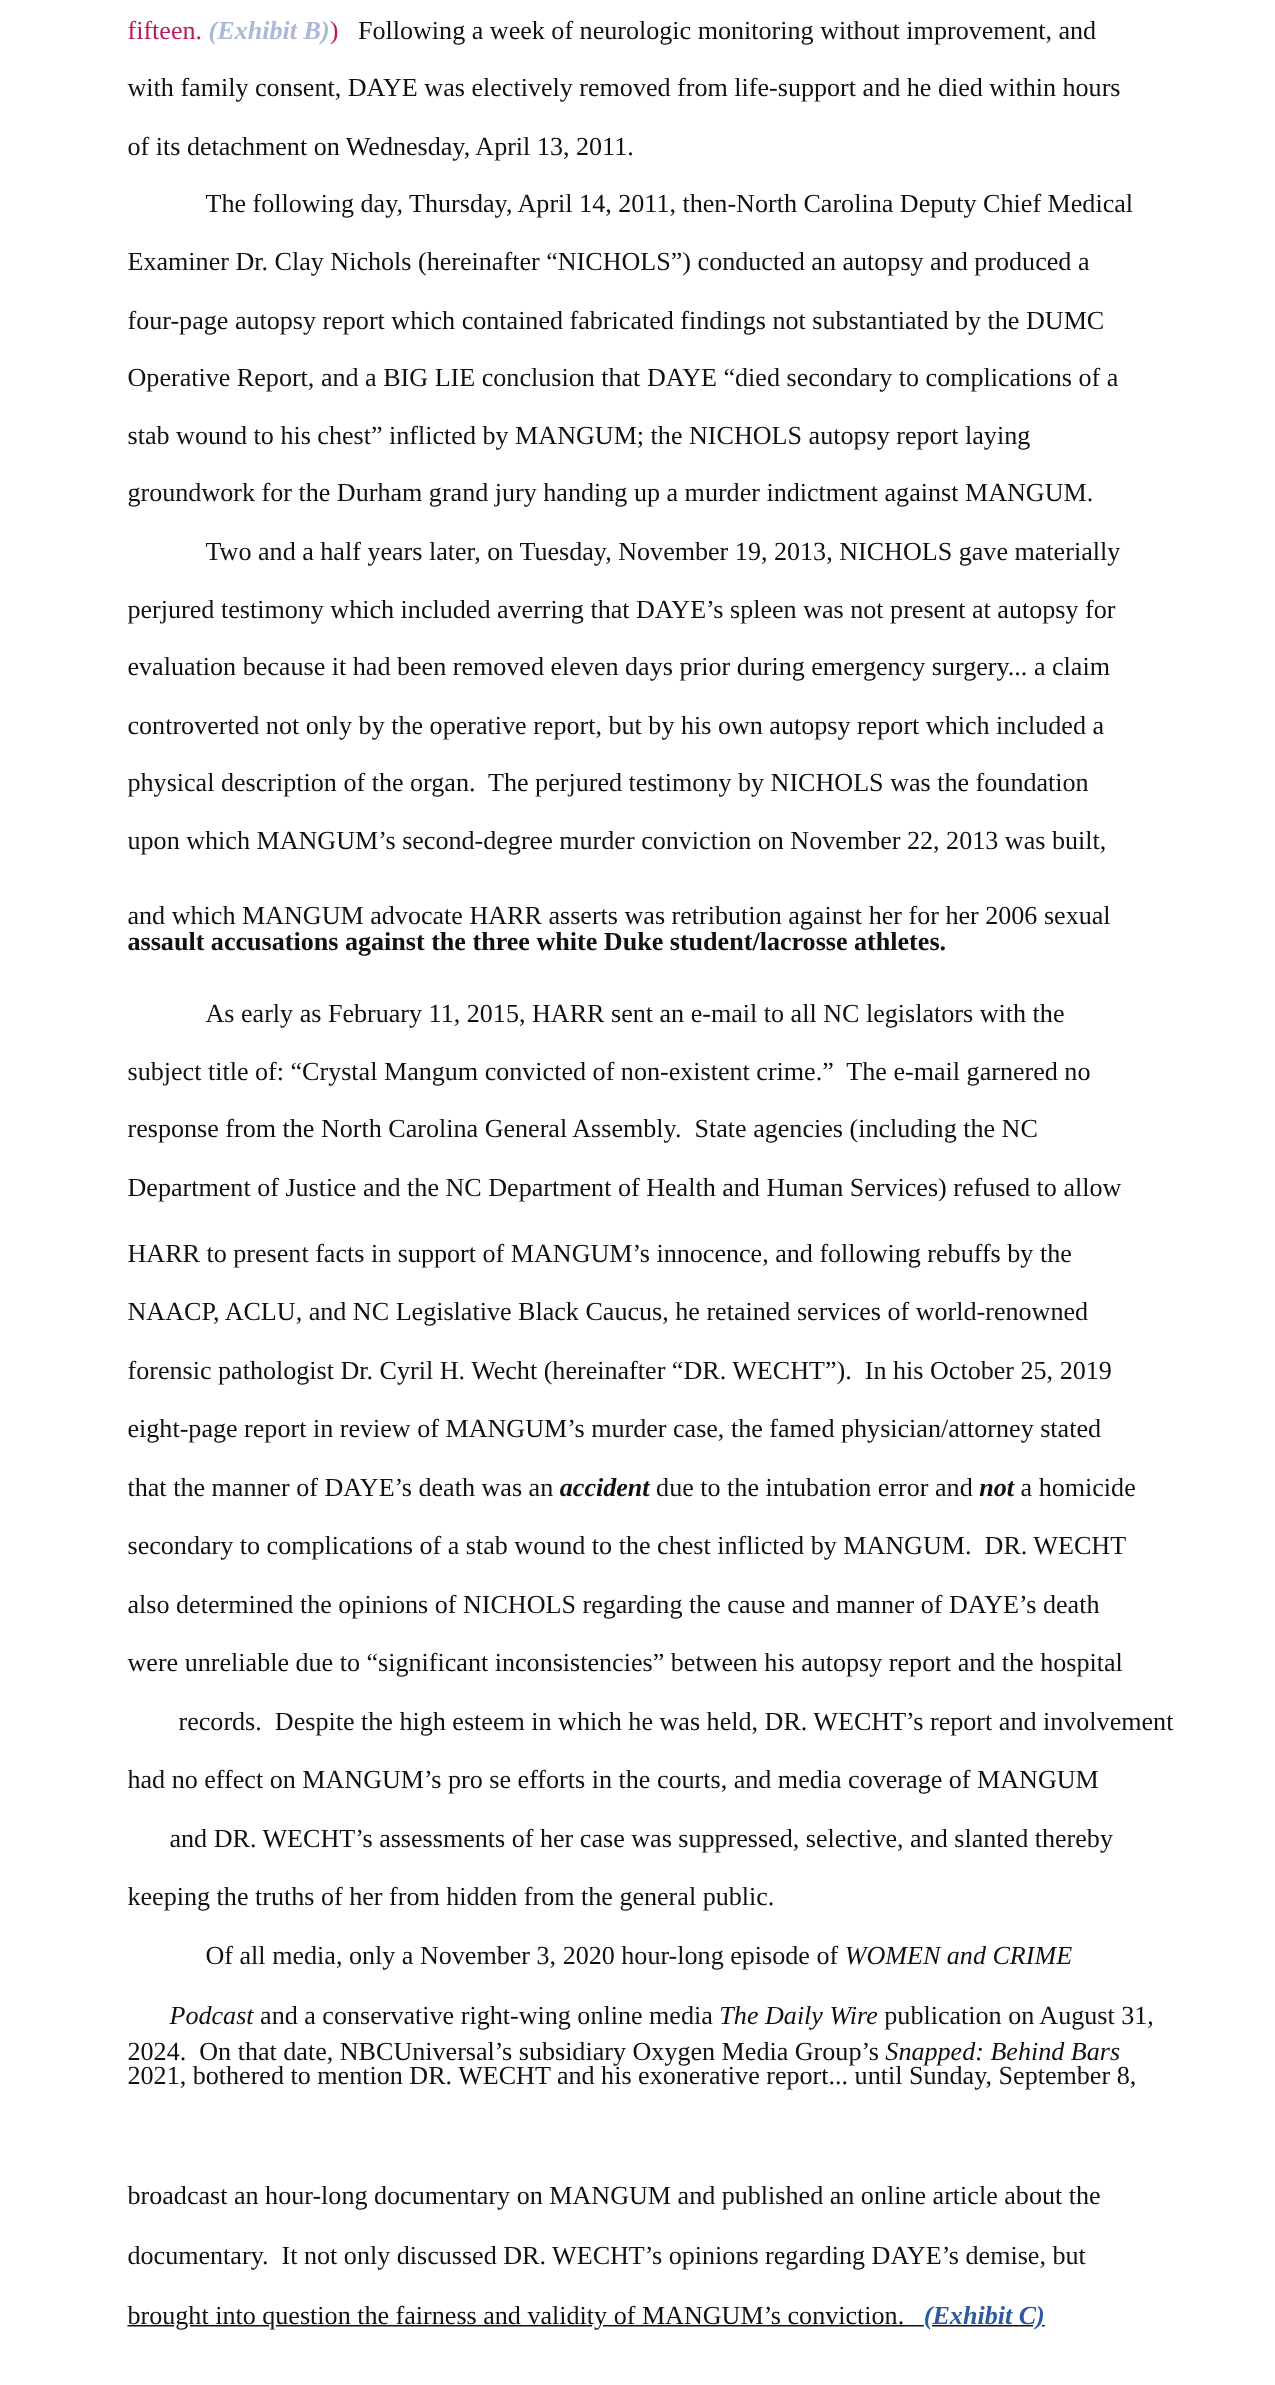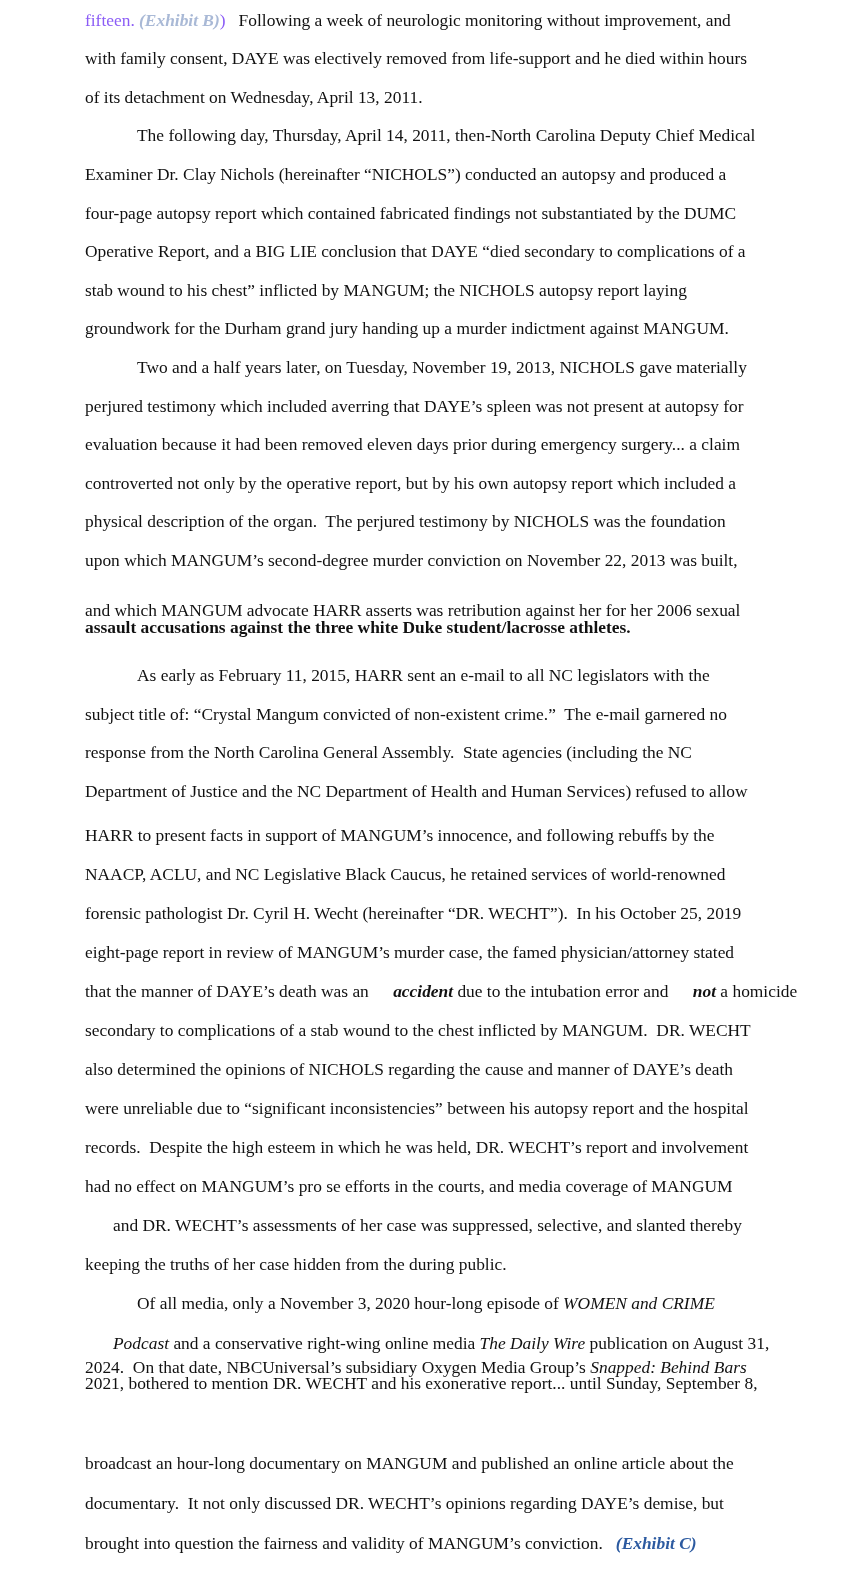--- a/index.html
+++ b/index.html
@@ -1,24 +1,24 @@
 <!DOCTYPE html>
 <html><head>
 <meta charset="utf-8">
 <style>
   html, body { margin: 0; padding: 0; background: #ffffff; }
   body { width: 850px; height: 1590px; position: relative; overflow: hidden;
          font-family: "Liberation Serif", "DejaVu Serif", serif; color: #111111; }
   .page { position: absolute; left: 0; top: 0; width: 850px; height: 1590px; }
   .line { position: absolute; left: 85px; white-space: nowrap; font-size: 17.4px; line-height: 22px; height: 22px; }
   .indent { left: 137px; }
-  .faded { color: #8b5cf6; }
+  .faded { color: #be185d; }
   .exhibit-faded { color: #a9b9d6; font-weight: bold; font-style: italic; }
   .exhibit { color: #2c5aa0; font-weight: bold; font-style: italic; }
-  b i, .bi { font-weight: bold; font-style: italic; margin-left: 20px; }
+  b i, .bi { font-weight: bold; font-style: italic; }
 </style>
 </head>
 <body>
 
 <div class="page" id="page">
     <div>
       <div class="line" style="top: 9px;"><span class="faded" style="white-space: pre;">fifteen. </span><span class="exhibit-faded" style="white-space: pre;">(Exhibit B)</span><span class="faded" style="white-space: pre;">)</span><span style="white-space: pre;">   Following a week of neurologic monitoring without improvement, and</span></div>
       <div class="line" style="top: 47px;"><span style="white-space: pre;">with family consent, DAYE was electively removed from life-support and he died within hours</span></div>
       <div class="line" style="top: 86px;"><span style="white-space: pre;">of its detachment on Wednesday, April 13, 2011.</span></div>
     </div>
@@ -46,27 +46,27 @@
       <div class="line" style="top: 741px;"><span style="white-space: pre;">response from the North Carolina General Assembly.  State agencies (including the NC</span></div>
       <div class="line" style="top: 780px; text-align: right;"><span style="white-space: pre;">Department of Justice and the NC Department of Health and Human Services) refused to allow</span></div>
       <div class="line" style="top: 824px;"><span style="white-space: pre;">HARR to present facts in support of MANGUM’s innocence, and following rebuffs by the</span></div>
       <div class="line" style="top: 863px;"><span style="white-space: pre;">NAACP, ACLU, and NC Legislative Black Caucus, he retained services of world-renowned</span></div>
       <div class="line" style="top: 902px;"><span style="white-space: pre;">forensic pathologist Dr. Cyril H. Wecht (hereinafter “DR. WECHT”).  In his October 25, 2019</span></div>
       <div class="line" style="top: 941px;"><span style="white-space: pre;">eight-page report in review of MANGUM’s murder case, the famed physician/attorney stated</span></div>
       <div class="line" style="top: 980px;"><span style="white-space: pre;">that the manner of DAYE’s death was an </span><span class="bi" style="white-space: pre;">accident</span><span style="white-space: pre;"> due to the intubation error and </span><span class="bi" style="white-space: pre;">not</span><span style="white-space: pre;"> a homicide</span></div>
       <div class="line" style="top: 1019px;"><span style="white-space: pre;">secondary to complications of a stab wound to the chest inflicted by MANGUM.  DR. WECHT</span></div>
       <div class="line" style="top: 1058px;"><span style="white-space: pre;">also determined the opinions of NICHOLS regarding the cause and manner of DAYE’s death</span></div>
       <div class="line" style="top: 1097px;"><span style="white-space: pre;">were unreliable due to “significant inconsistencies” between his autopsy report and the hospital</span></div>
-      <div class="line" style="top: 1136px;"><span style="white-space: pre;">records.  Despite the high esteem in which he was held, DR. WECHT’s report and involvement</span></div>
+      <div class="line" style="top: 1136px;"><span style="white-space: pre; margin-left: 34px;">records.  Despite the high esteem in which he was held, DR. WECHT’s report and involvement</span></div>
       <div class="line" style="top: 1175px;"><span style="white-space: pre;">had no effect on MANGUM’s </span><span style="white-space: pre; ">pro se</span><span style="white-space: pre;"> efforts in the courts, and media coverage of MANGUM</span></div>
       <div class="line" style="top: 1214px; margin-left: 28px;"><span style="white-space: pre;">and DR. WECHT’s assessments of her case was suppressed, selective, and slanted thereby</span></div>
-      <div class="line" style="top: 1253px;"><span style="white-space: pre;">keeping the truths of her case hidden from the during public.</span></div>
+      <div class="line" style="top: 1253px;"><span style="white-space: pre;">keeping the truths of her from hidden from the general public.</span></div>
     </div>
     <div>
       <div class="line indent" style="top: 1292px;"><span style="white-space: pre;">Of all media, only a November 3, 2020 hour-long episode of </span><span style="white-space: pre; font-style: italic;">WOMEN and CRIME</span></div>
       <div class="line" style="top: 1332px; margin-left: 28px;"><span style="white-space: pre; font-style: italic;">Podcast</span><span style="white-space: pre;"> and a conservative right-wing online media </span><span style="white-space: pre; font-style: italic;">The Daily Wire</span><span style="white-space: pre;"> publication on August 31,</span></div>
       <div class="line" style="top: 1372px;"><span style="white-space: pre;">2021, bothered to mention DR. WECHT and his exonerative report... until Sunday, September 8,</span></div>
       <div class="line" style="top: 1356px;"><span style="white-space: pre;">2024.  On that date, NBCUniversal’s subsidiary Oxygen Media Group’s </span><span style="white-space: pre; font-style: italic;">Snapped: Behind Bars</span></div>
       <div class="line" style="top: 1452px;"><span style="white-space: pre;">broadcast an hour-long documentary on MANGUM and published an online article about the</span></div>
       <div class="line" style="top: 1492px;"><span style="white-space: pre;">documentary.  It not only discussed DR. WECHT’s opinions regarding DAYE’s demise, but</span></div>
-      <div class="line" style="top: 1532px;"><span style="white-space: pre;">brought into question the fairness and validity of MANGUM’s conviction.   </span><span class="exhibit" style="white-space: pre;">(Exhibit C)</span></div>
+      <div class="line" style="top: 1532px; text-decoration: underline;"><span style="white-space: pre;">brought into question the fairness and validity of MANGUM’s conviction.   </span><span class="exhibit" style="white-space: pre;">(Exhibit C)</span></div>
     </div>
   </div>
 
 </body></html>

